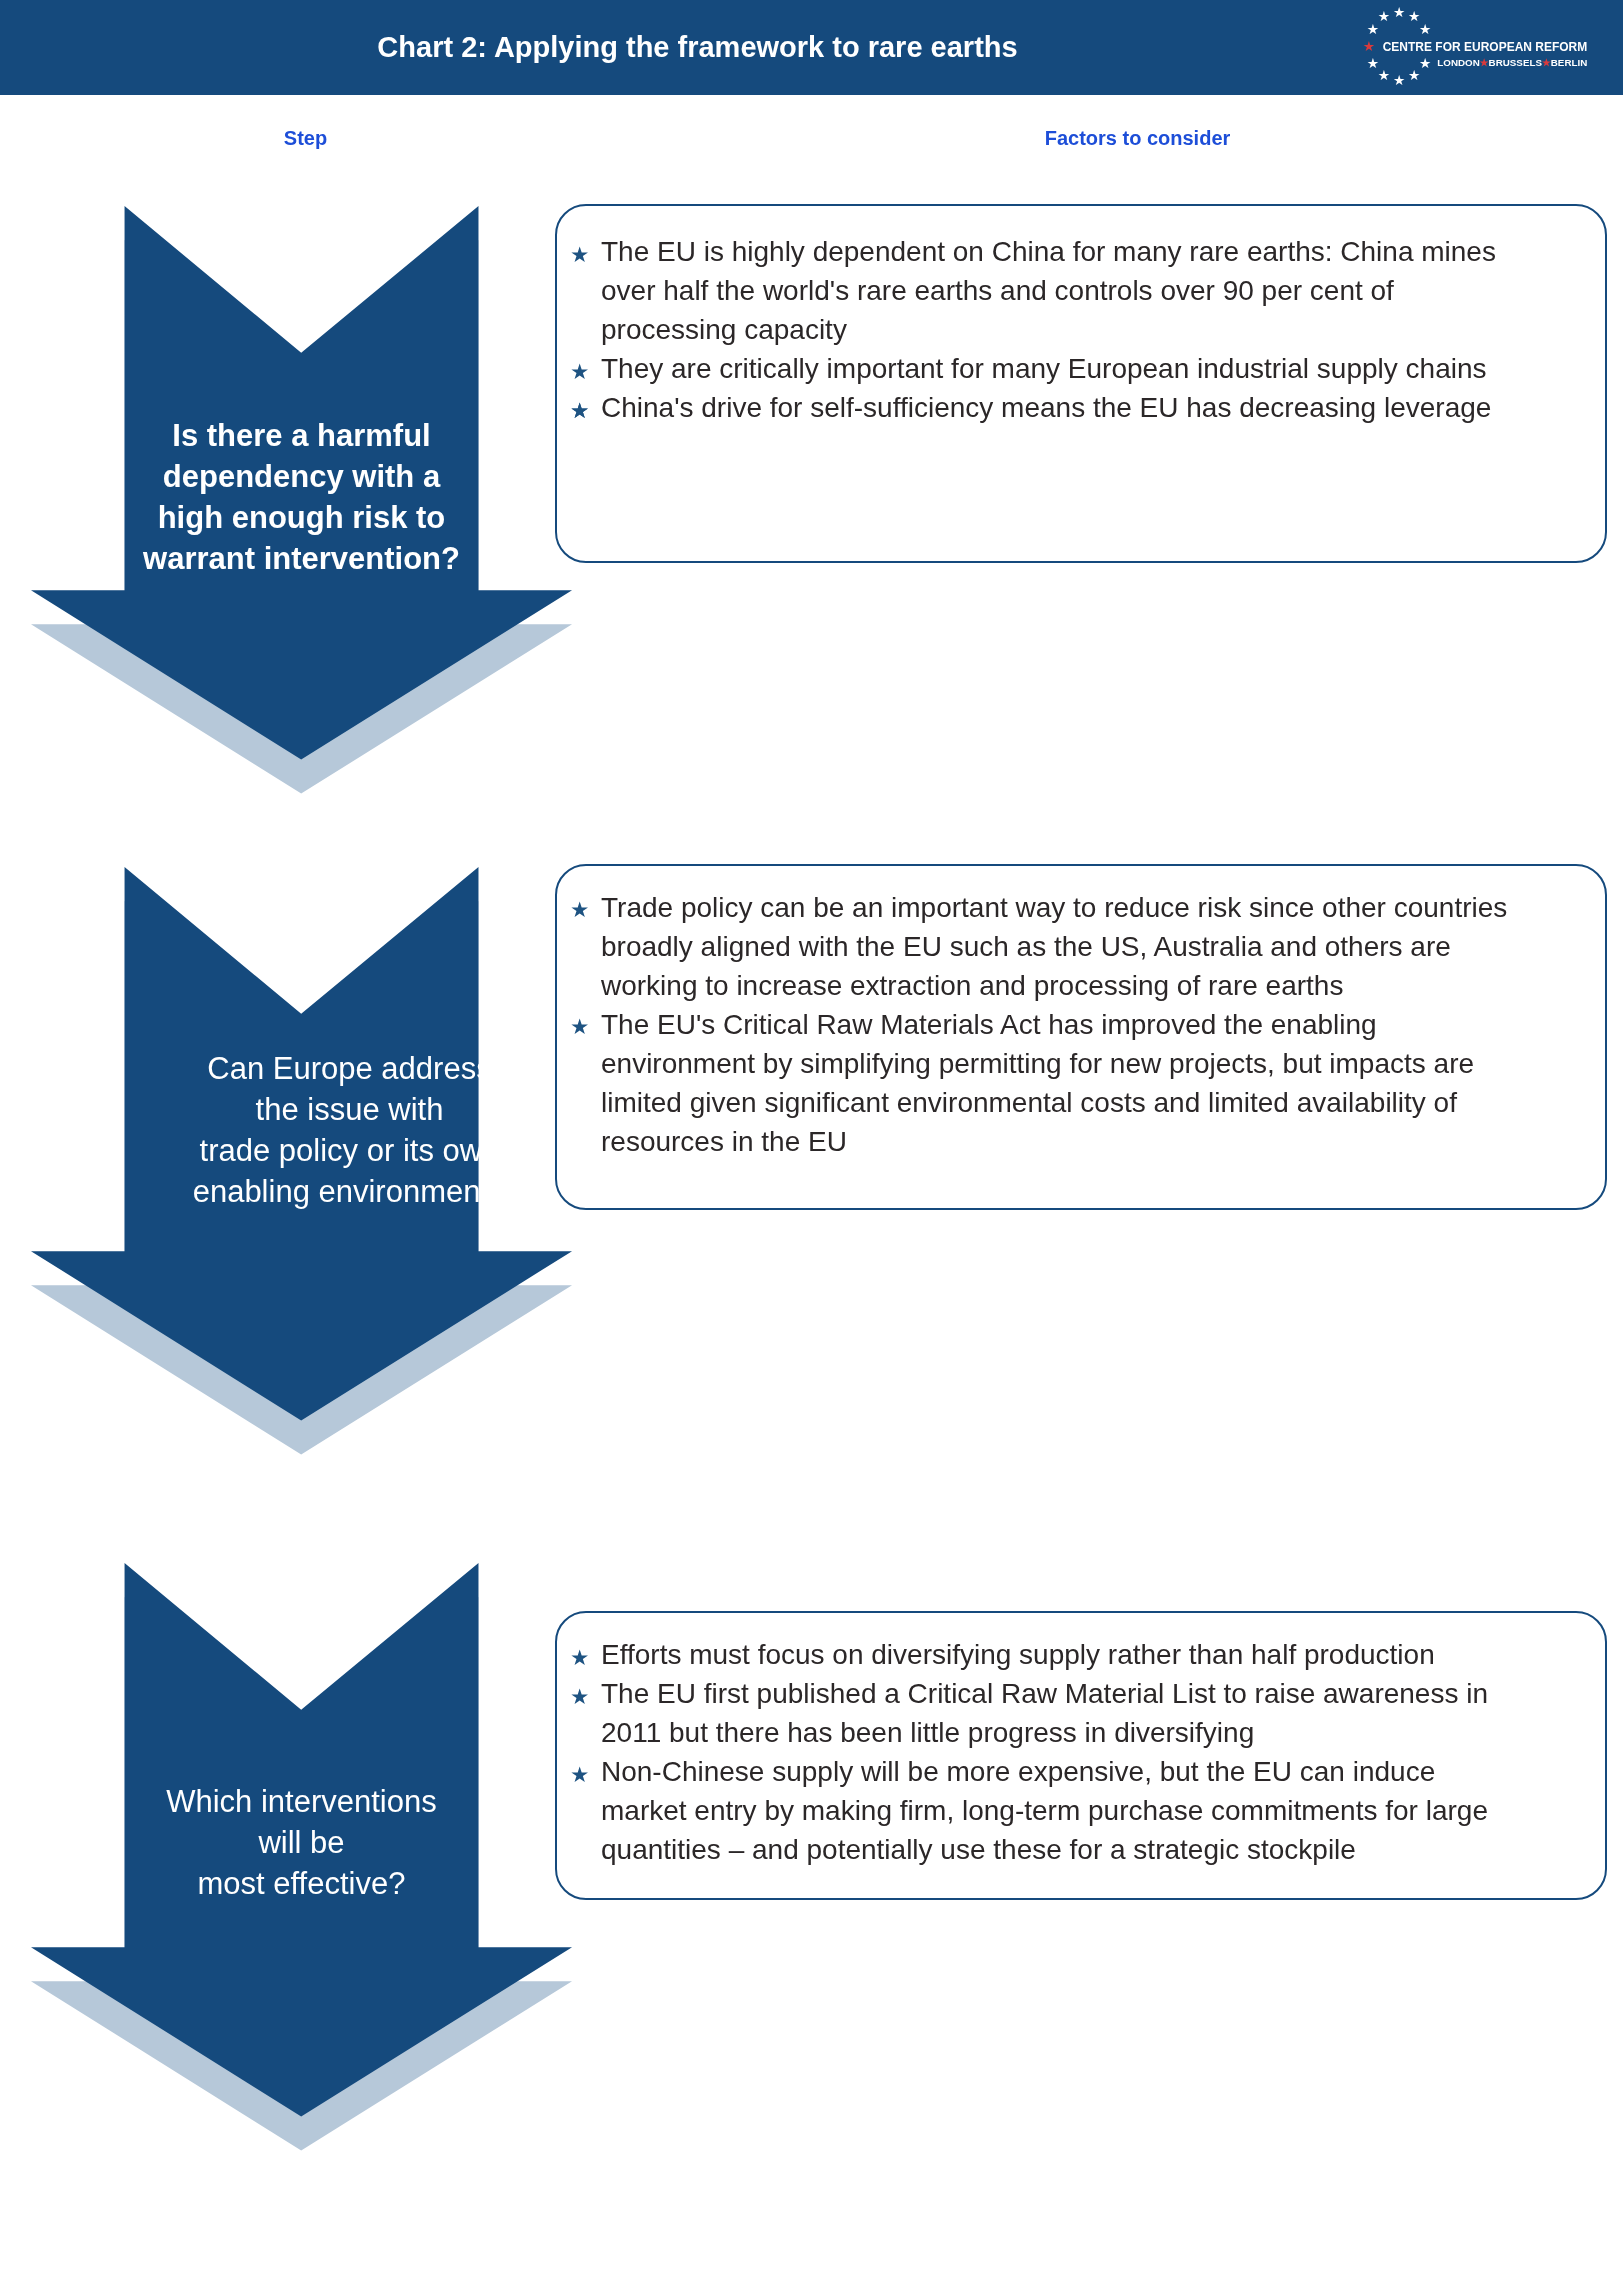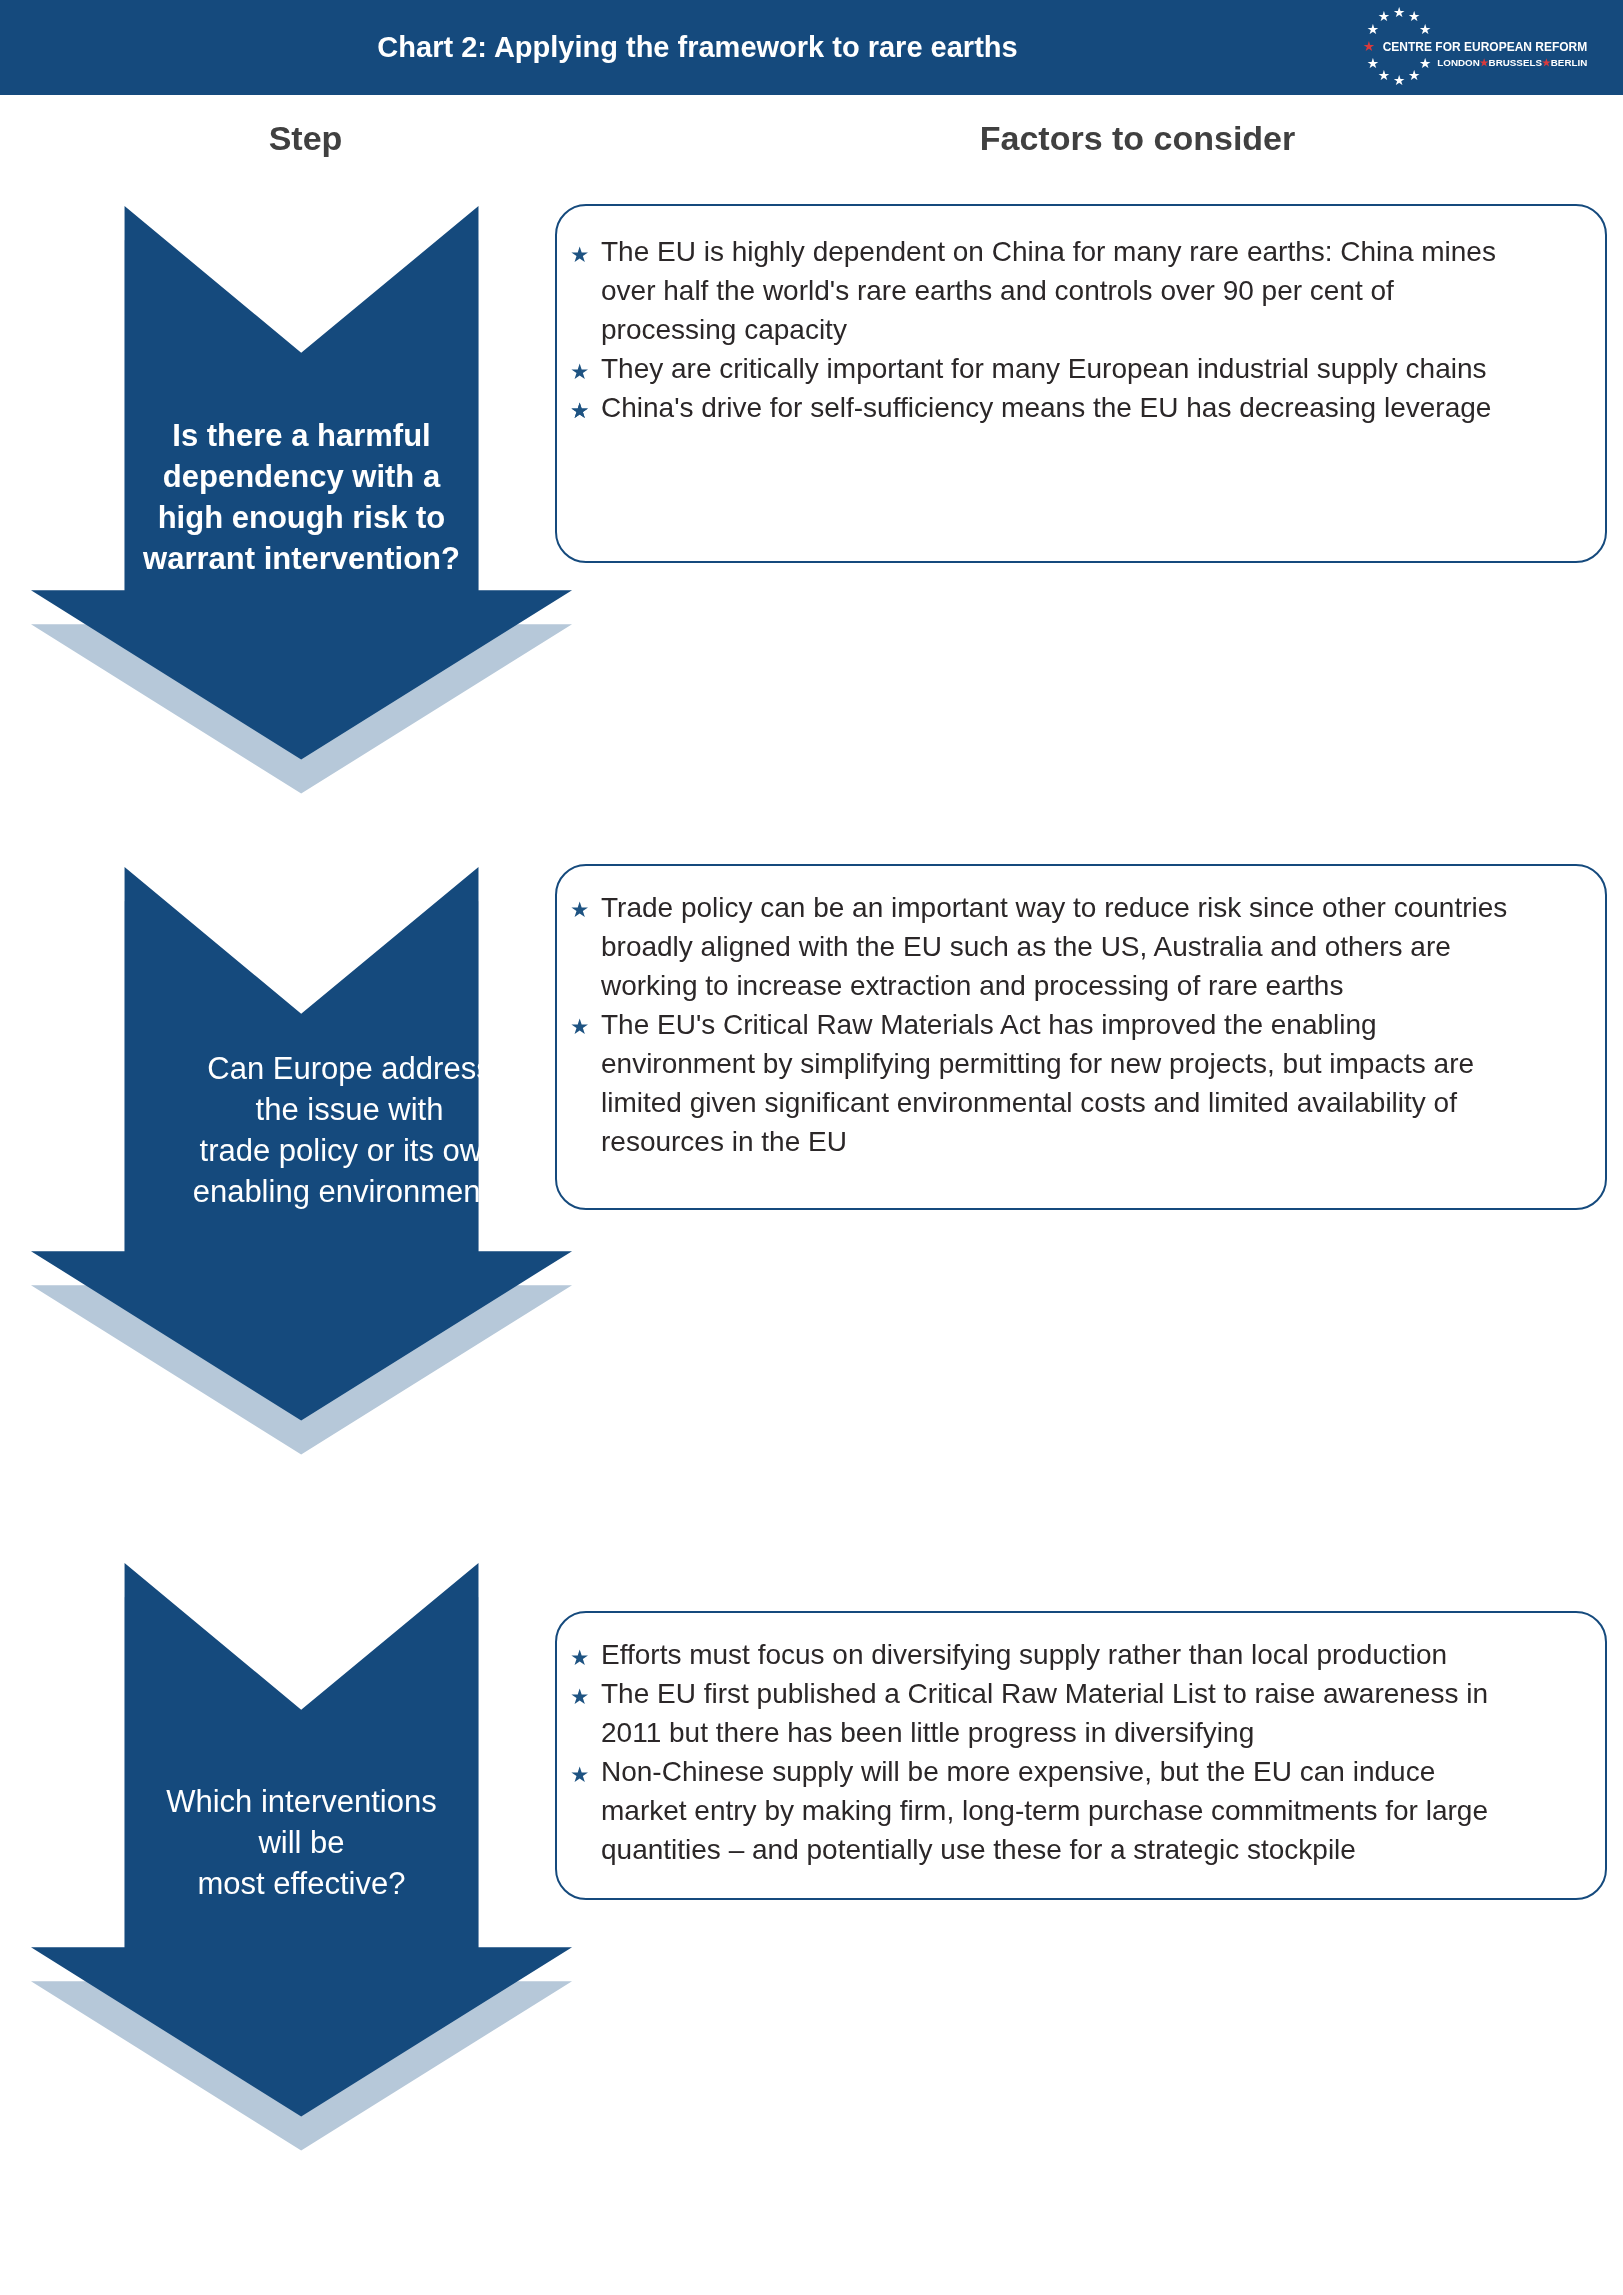--- a/index.html
+++ b/index.html
@@ -5,21 +5,21 @@
   html,body{margin:0;padding:0;background:#ffffff;}
   .page{position:relative;width:1623px;height:2295px;background:#ffffff;overflow:hidden;
         font-family:"Liberation Sans",sans-serif;}
   
   .header{position:absolute;left:0;top:0;width:1623px;height:95px;background:#154A7D;}
   .title{position:absolute;left:0;top:0;width:1395px;height:95px;display:flex;
          align-items:center;justify-content:center;color:#ffffff;font-size:29px;font-weight:bold;}
   .logo{position:absolute;left:1335px;top:2px;width:281px;height:92px;}
   
   .colhead{position:absolute;top:117px;height:42px;display:flex;align-items:center;justify-content:center;
-           color:#404040;font-size:34px;font-weight:bold;}
+           color:#1d4ed8;font-size:20px;font-weight:bold;}
   .colhead.step{left:109px;width:393px;}
   .colhead.factors{left:941px;width:393px;}
   
   .arrow-svg{position:absolute;left:31px;width:543px;height:589px;}
   .a1{top:206px;} .a2{top:867px;} .a3{top:1563px;}
   .arrow-label{position:absolute;left:124px;width:355px;height:238px;display:flex;
                align-items:center;justify-content:center;text-align:center;color:#ffffff;
                font-size:31px;line-height:41px;white-space:pre-line;}
   .l1{top:352px;padding-top:26px;font-weight:bold;} .l2{top:985px;padding-top:26px;margin-left:48px;} .l3{top:1710px;padding-top:13px;}
   
@@ -103,21 +103,21 @@
 
   <svg class="arrow-svg a3" viewBox="0 0 830 900">
     <polygon fill="#B6C8D9" points="143,52 413,276 684,52 684,639 827,639 413,898 0,639 143,639"></polygon>
     <polygon fill="#154A7D" points="143,0 413,224 684,0 684,587 827,587 413,846 0,587 143,587"></polygon>
   </svg>
   <div class="arrow-label l3">Which interventions
 will be
 most effective?</div>
   <div class="fbox b3">
     <ul>
-        <li><span class="star">★</span><span>Efforts must focus on diversifying supply rather than local production</span></li>
+        <li><span class="star">★</span><span>Efforts must focus on diversifying supply rather than half production</span></li>
         <li><span class="star">★</span><span>The EU first published a Critical Raw Material List to raise awareness in
 2011 but there has been little progress in diversifying</span></li>
         <li><span class="star">★</span><span>Non-Chinese supply will be more expensive, but the EU can induce
 market entry by making firm, long-term purchase commitments for large
 quantities – and potentially use these for a strategic stockpile</span></li>
       </ul>
   </div>
 
 </div>
 

